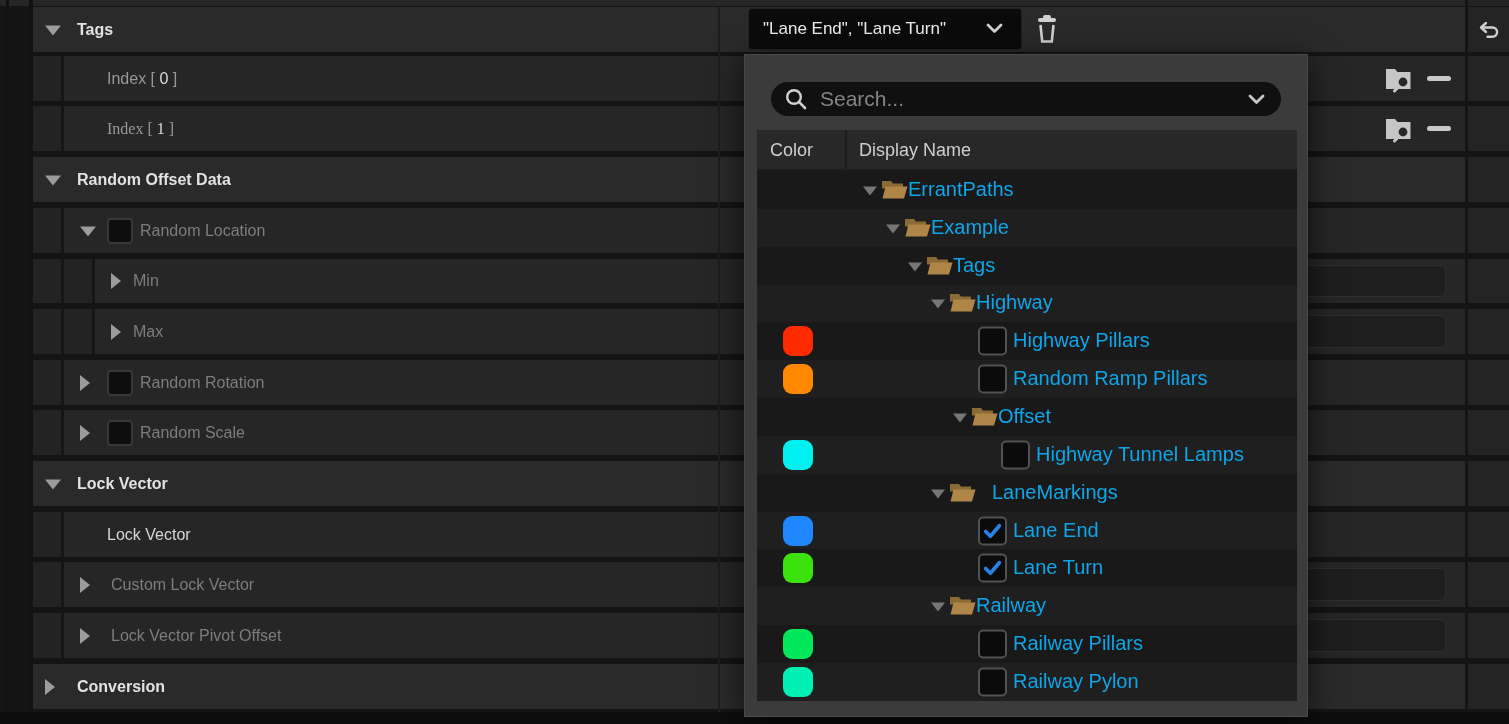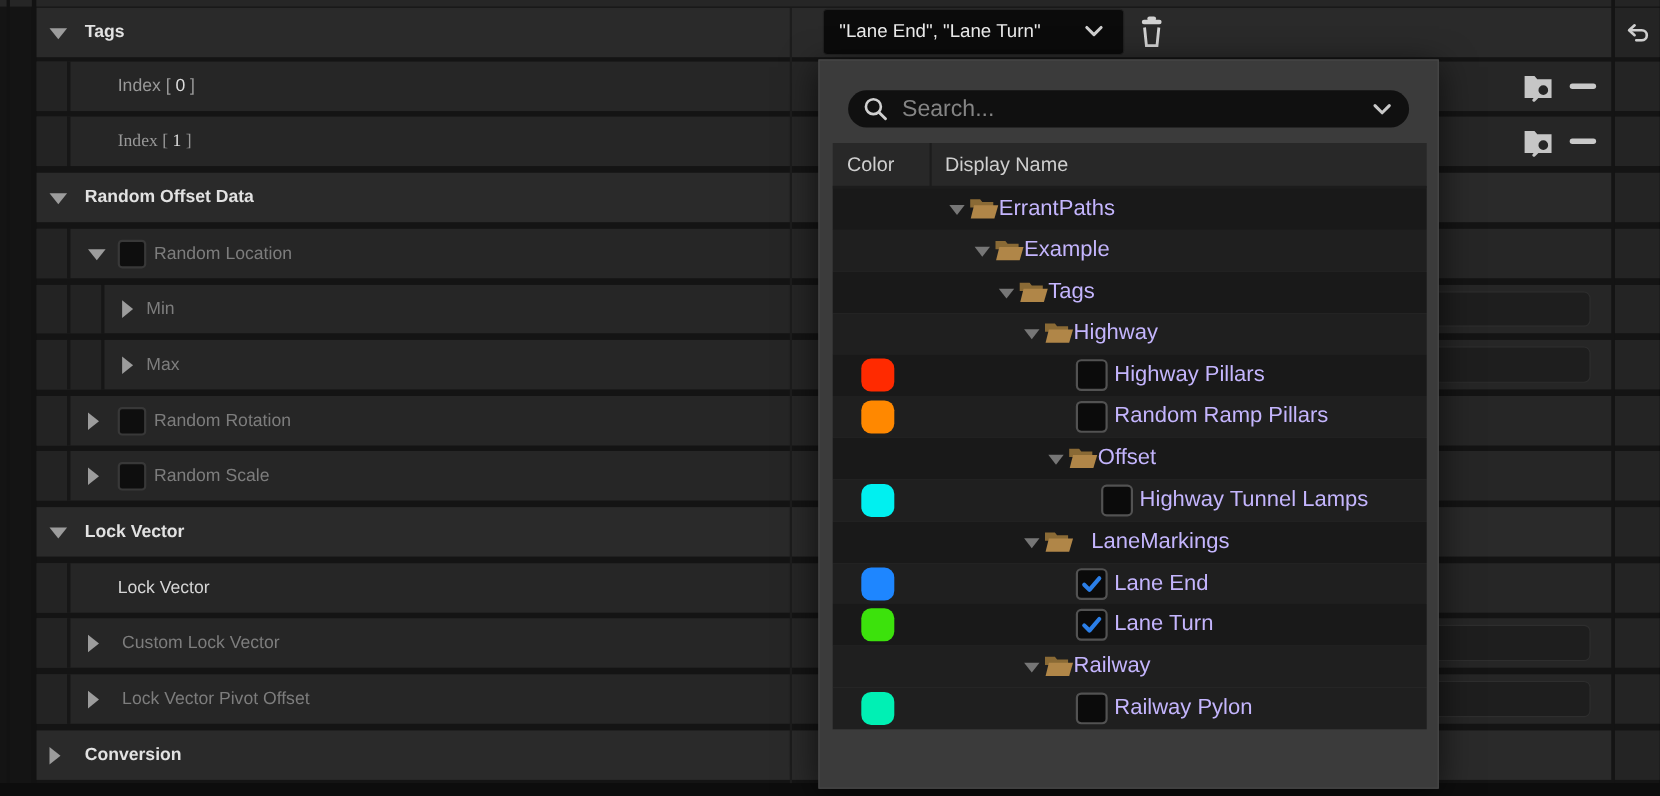--- a/index.html
+++ b/index.html
@@ -64,21 +64,21 @@
   #tagHeader .hsep{position:absolute;left:88px;top:0;width:2px;height:100%;background:#1c1c1c;}
   #tagHeader .hlbl{position:absolute;top:50%;transform:translateY(-50%);font-size:18px;color:#cfcfcf;}
   #colColor{left:13px;}
   #colDisplay{left:102px;}
   #tagList{position:relative;width:540px;}
   .trow{position:relative;width:100%;height:37.857px;background:#191919;}
   .trow.alt{background:#1f1f1f;}
   .trow .ttri{position:absolute;top:50%;transform:translateY(-40%);width:0;height:0;
     border-left:7px solid transparent;border-right:7px solid transparent;border-top:9px solid #767676;}
   .trow .tfolder{position:absolute;top:50%;transform:translateY(-52%);}
-  .trow .tlabel{position:absolute;top:50%;transform:translateY(-52%);font-size:20px;color:#c4b5fd;white-space:nowrap;}
+  .trow .tlabel{position:absolute;top:50%;transform:translateY(-52%);font-size:20px;color:#0ea5e9;white-space:nowrap;}
   .swatch{position:absolute;left:26px;top:50%;transform:translateY(-50%);width:30px;height:30px;border-radius:9px;}
   .tcheck{position:absolute;top:50%;transform:translateY(-50%);width:25px;height:25px;background:#0b0b0b;
     border:2px solid #525252;border-radius:5px;display:flex;align-items:center;justify-content:center;}
   
   svg{display:block;}
 </style>
 </head>
 <body>
 
 <div id="root">
@@ -358,20 +358,25 @@
           <div class="trow alt">
             <div class="ttri" style="left: 174px;"></div>
             <div class="tfolder" style="left: 192px;">
               <svg width="27" height="23" viewBox="0 0 27 23">
                 <path d="M1 3 h9 l2 2.5 h10 v5 H1 z" fill="#8a6a35"></path>
                 <path d="M4.5 8.5 h22 l-3.5 12 H1.5 z" fill="#b08648"></path>
               </svg>
             </div>
             <span class="tlabel" style="left: 219px;">Railway</span>
           </div>
+          <div class="trow">
+            <div class="swatch" style="background: rgb(0, 232, 90);"></div>
+            <div class="tcheck" style="left: 221px;"></div>
+            <span class="tlabel" style="left: 256px;">Railway Pillars</span>
+          </div>
           <div class="trow alt">
             <div class="swatch" style="background: rgb(0, 240, 180);"></div>
             <div class="tcheck" style="left: 221px;"></div>
             <span class="tlabel" style="left: 256px; text-align: center;">Railway Pylon</span>
           </div>
         </div>
     </div>
   </div>
 
 </div>

